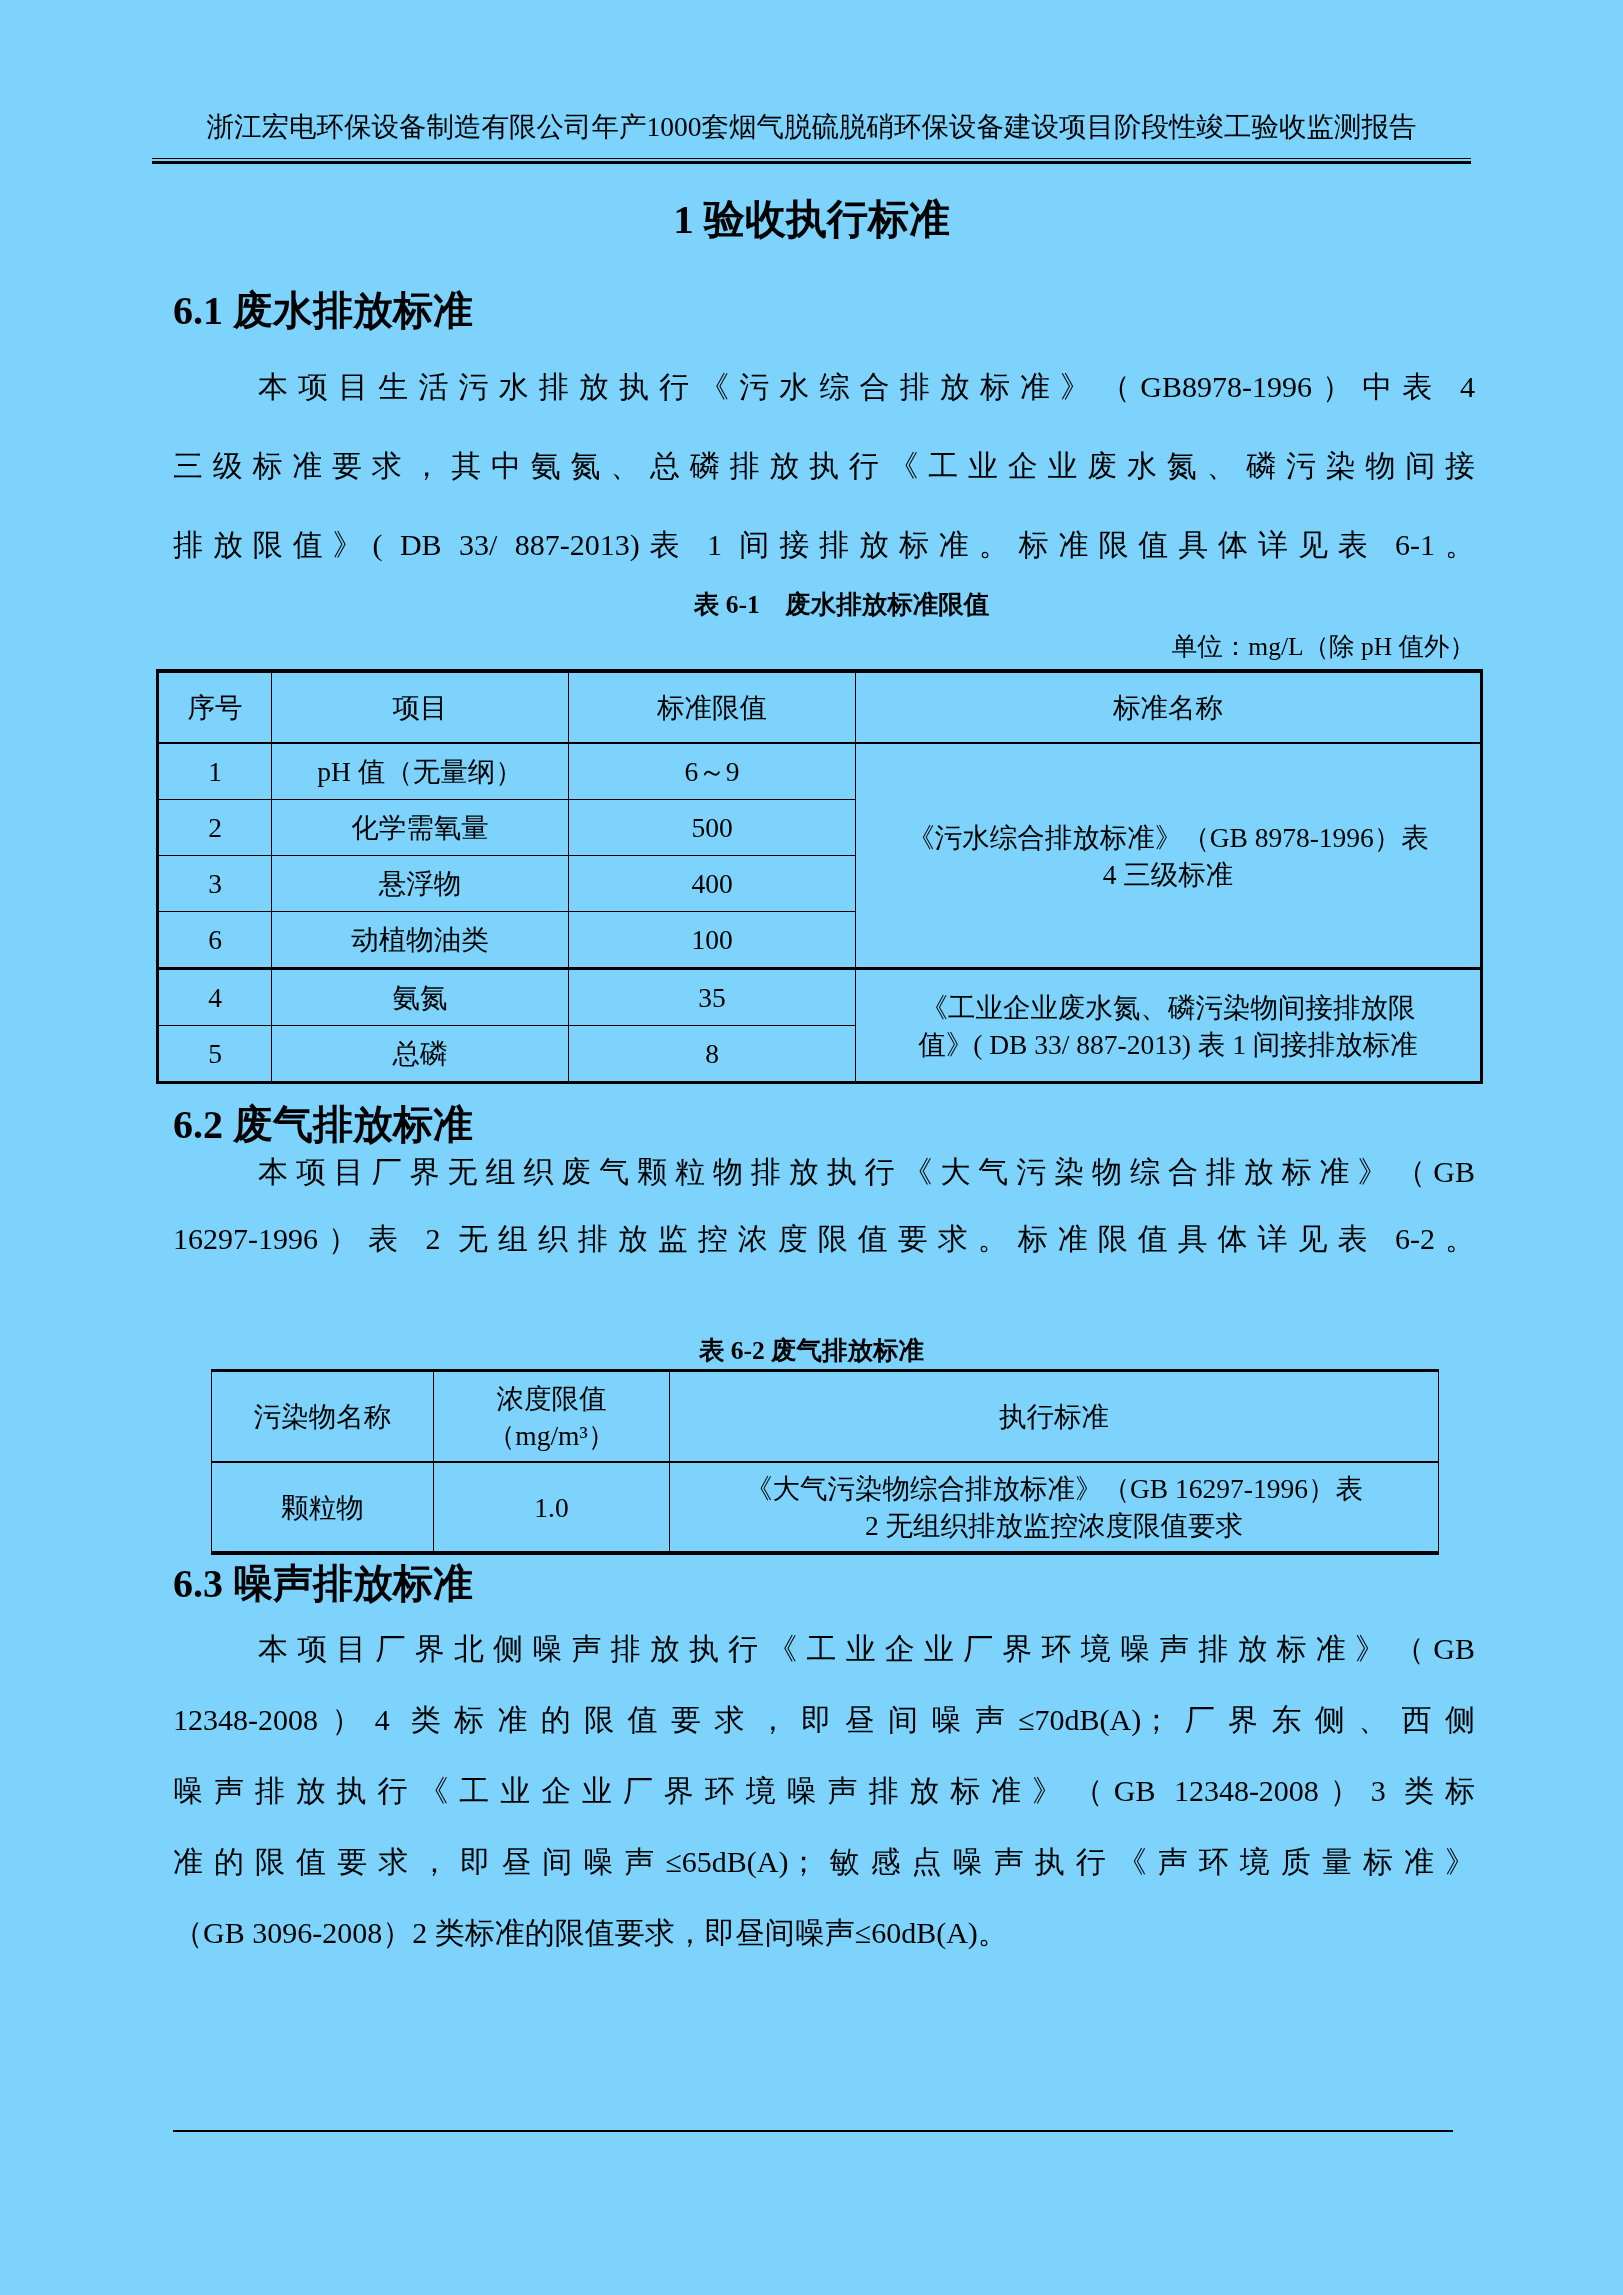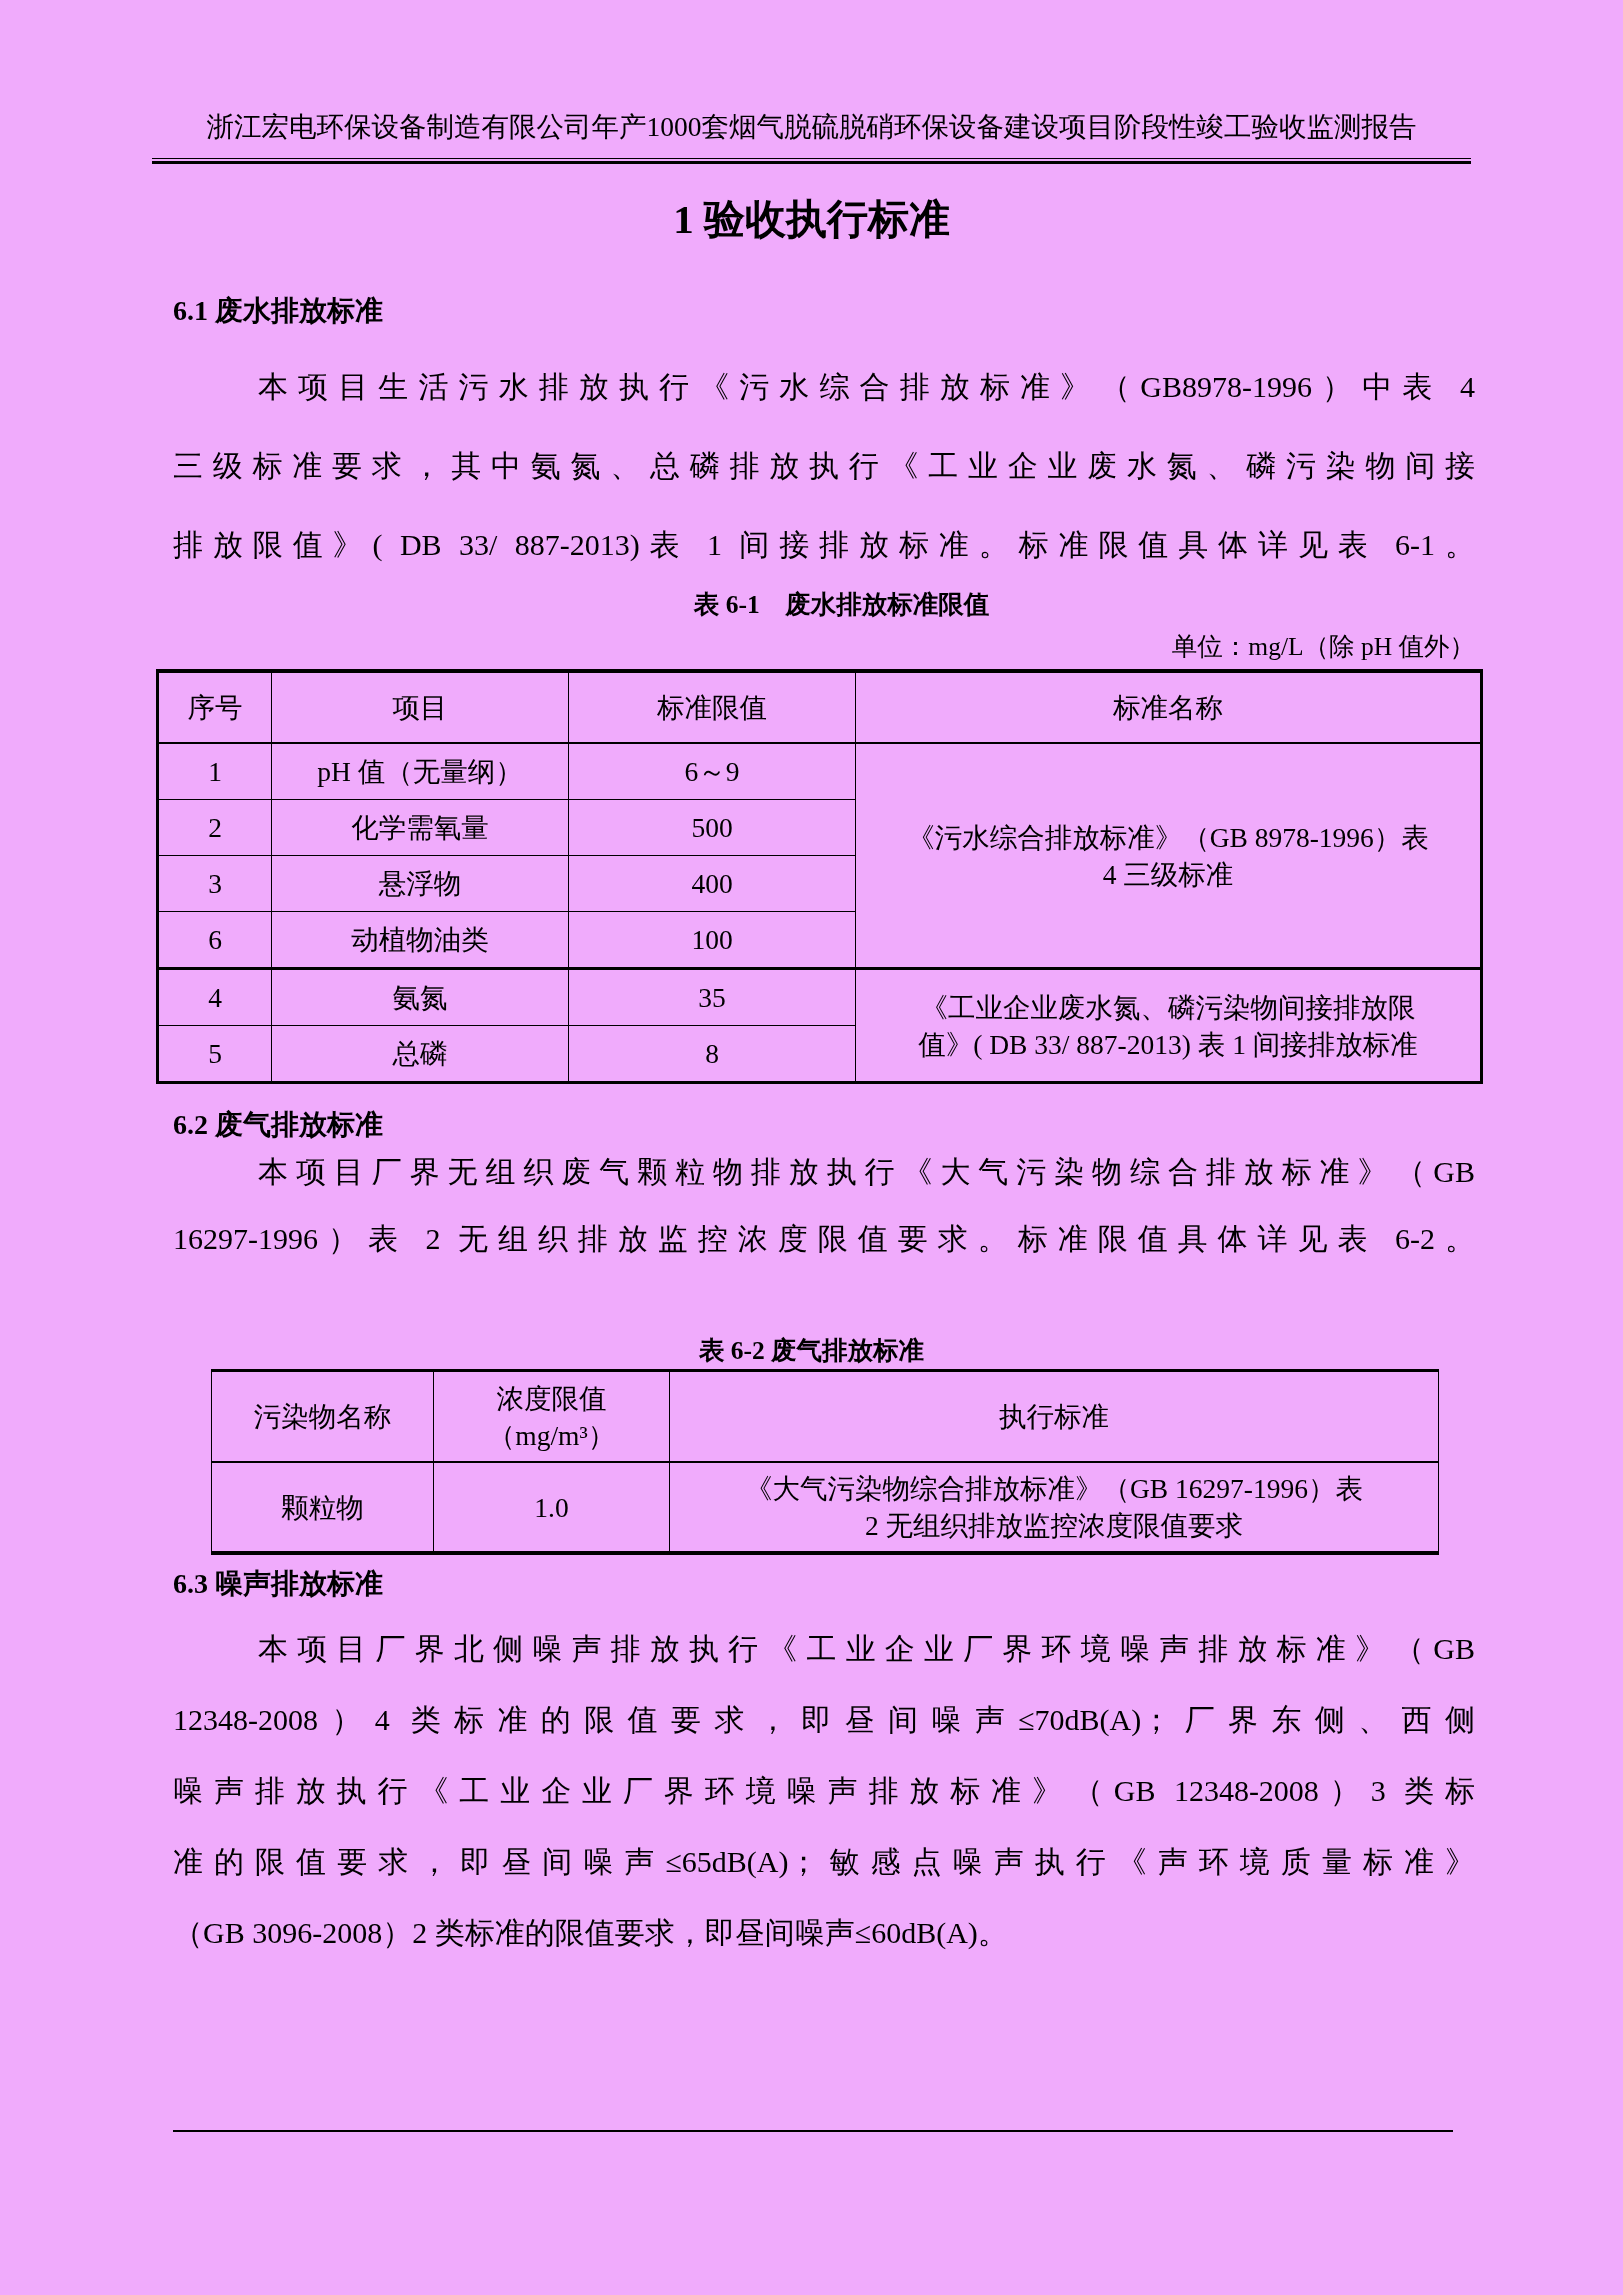--- a/index.html
+++ b/index.html
@@ -1,20 +1,20 @@
 <!DOCTYPE html>
 <html style="font-size:10.5px"><head>
 <meta charset="utf-8">
 <style>
   html,body { margin:0; padding:0; background:#888; }
   .page {
     position:relative;
     width:1623px; height:2295px;
     margin:0 auto;
-    background:#f0abfc;
+    background:#7dd3fc;
     color:#000;
     font-family:"Liberation Serif","DejaVu Serif",serif;
     overflow:hidden;
   }
 
   
   .header-text {
     position:absolute; top:109px; left:152px; width:1319px;
     text-align:center; font-size:27.5px; line-height:35px;
     letter-spacing:0px; white-space:nowrap;
@@ -26,21 +26,21 @@
     border-bottom:3.9px solid #000;
   }
 
   
   .doc-title {
     position:absolute; top:195px; left:0; width:1623px;
     text-align:center; font-size:41px; font-weight:bold; line-height:48px;
   }
   .sec-heading {
     position:absolute; left:173px;
-    font-size:28px; font-weight:bold; line-height:38px; white-space:nowrap;
+    font-size:40px; font-weight:bold; line-height:38px; white-space:nowrap;
   }
   #h-61 { top:292px; }
   #h-62 { top:1106px; }
   #h-63 { top:1565px; }
 
   
   .para { position:absolute; left:173px; width:1302px; font-size:30px; }
   .para .pline { text-align:justify; text-align-last:justify; }
   .para .pline.natural { text-align-last:left; }
   .para .pline.indent { text-indent:85px; }

